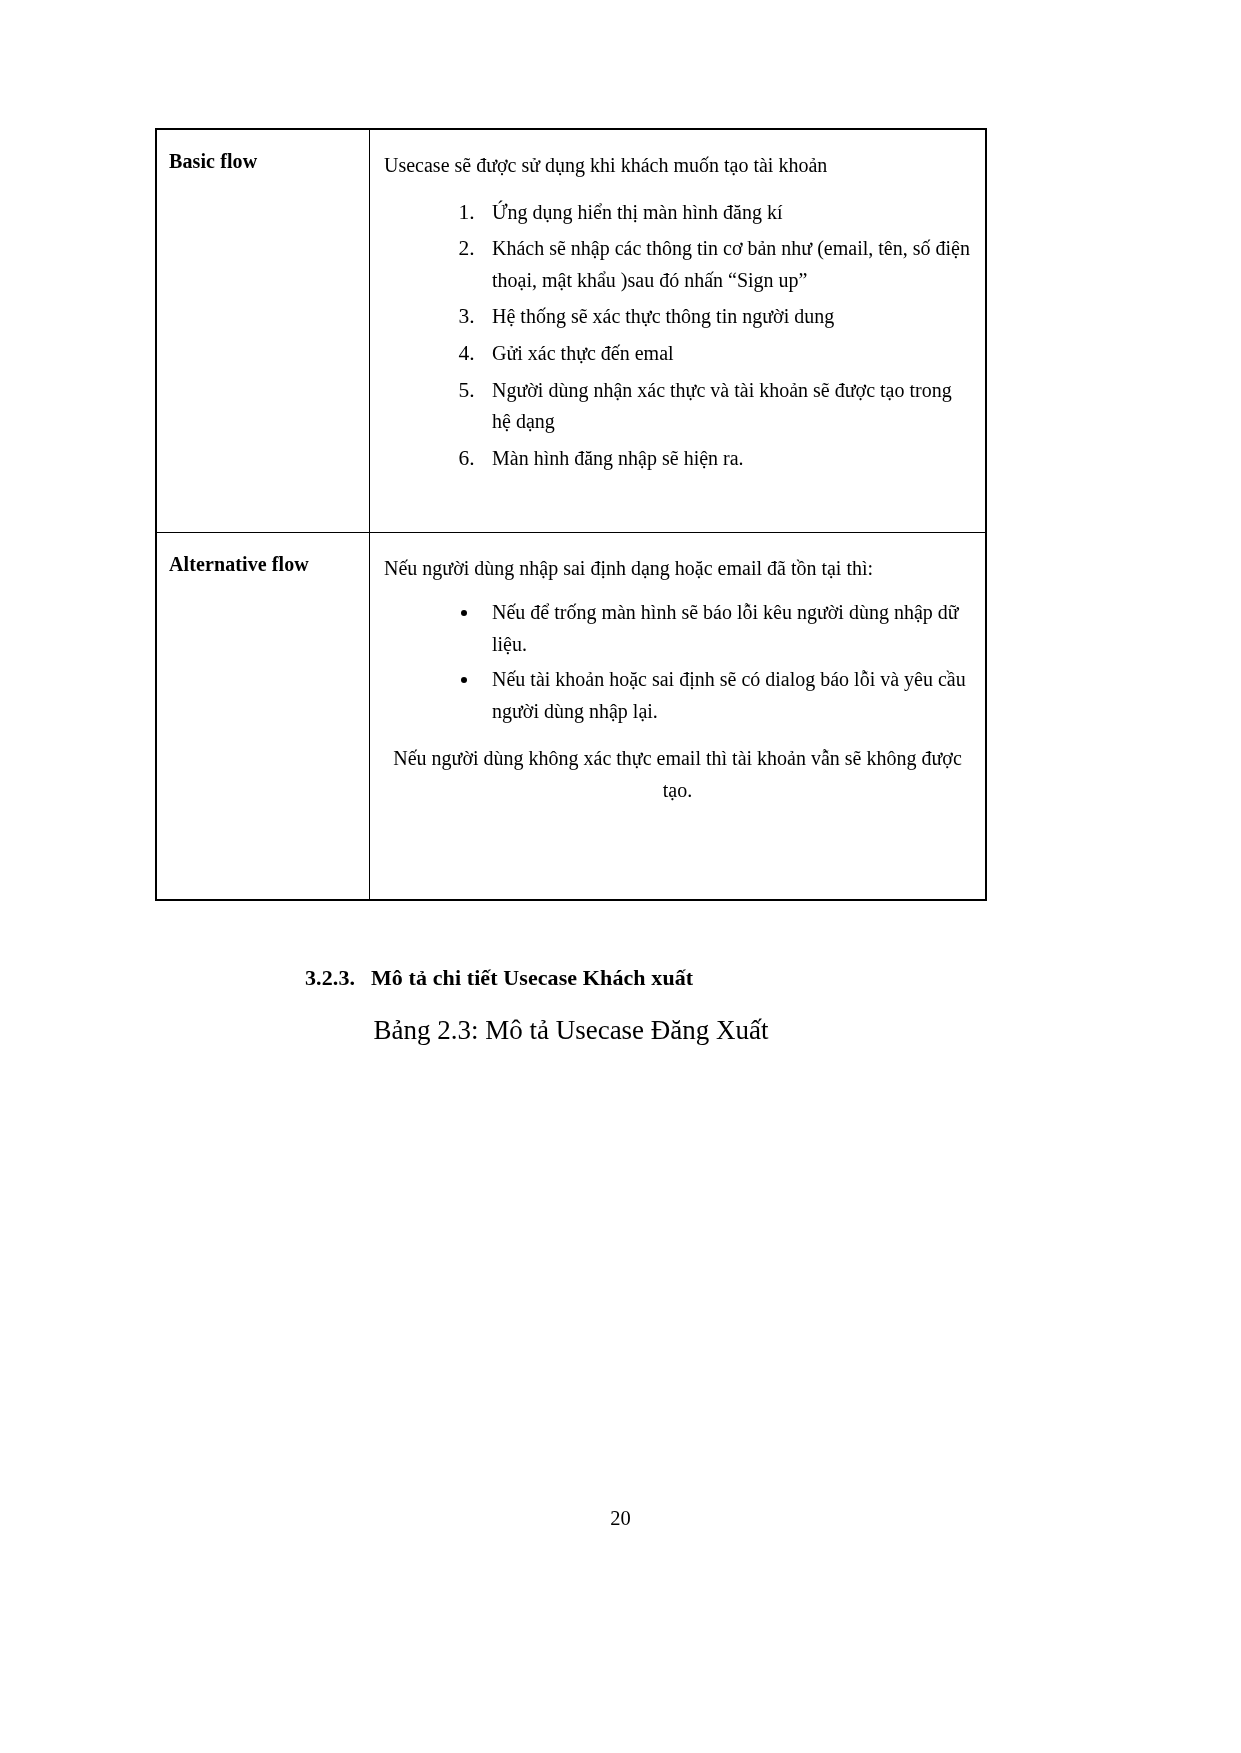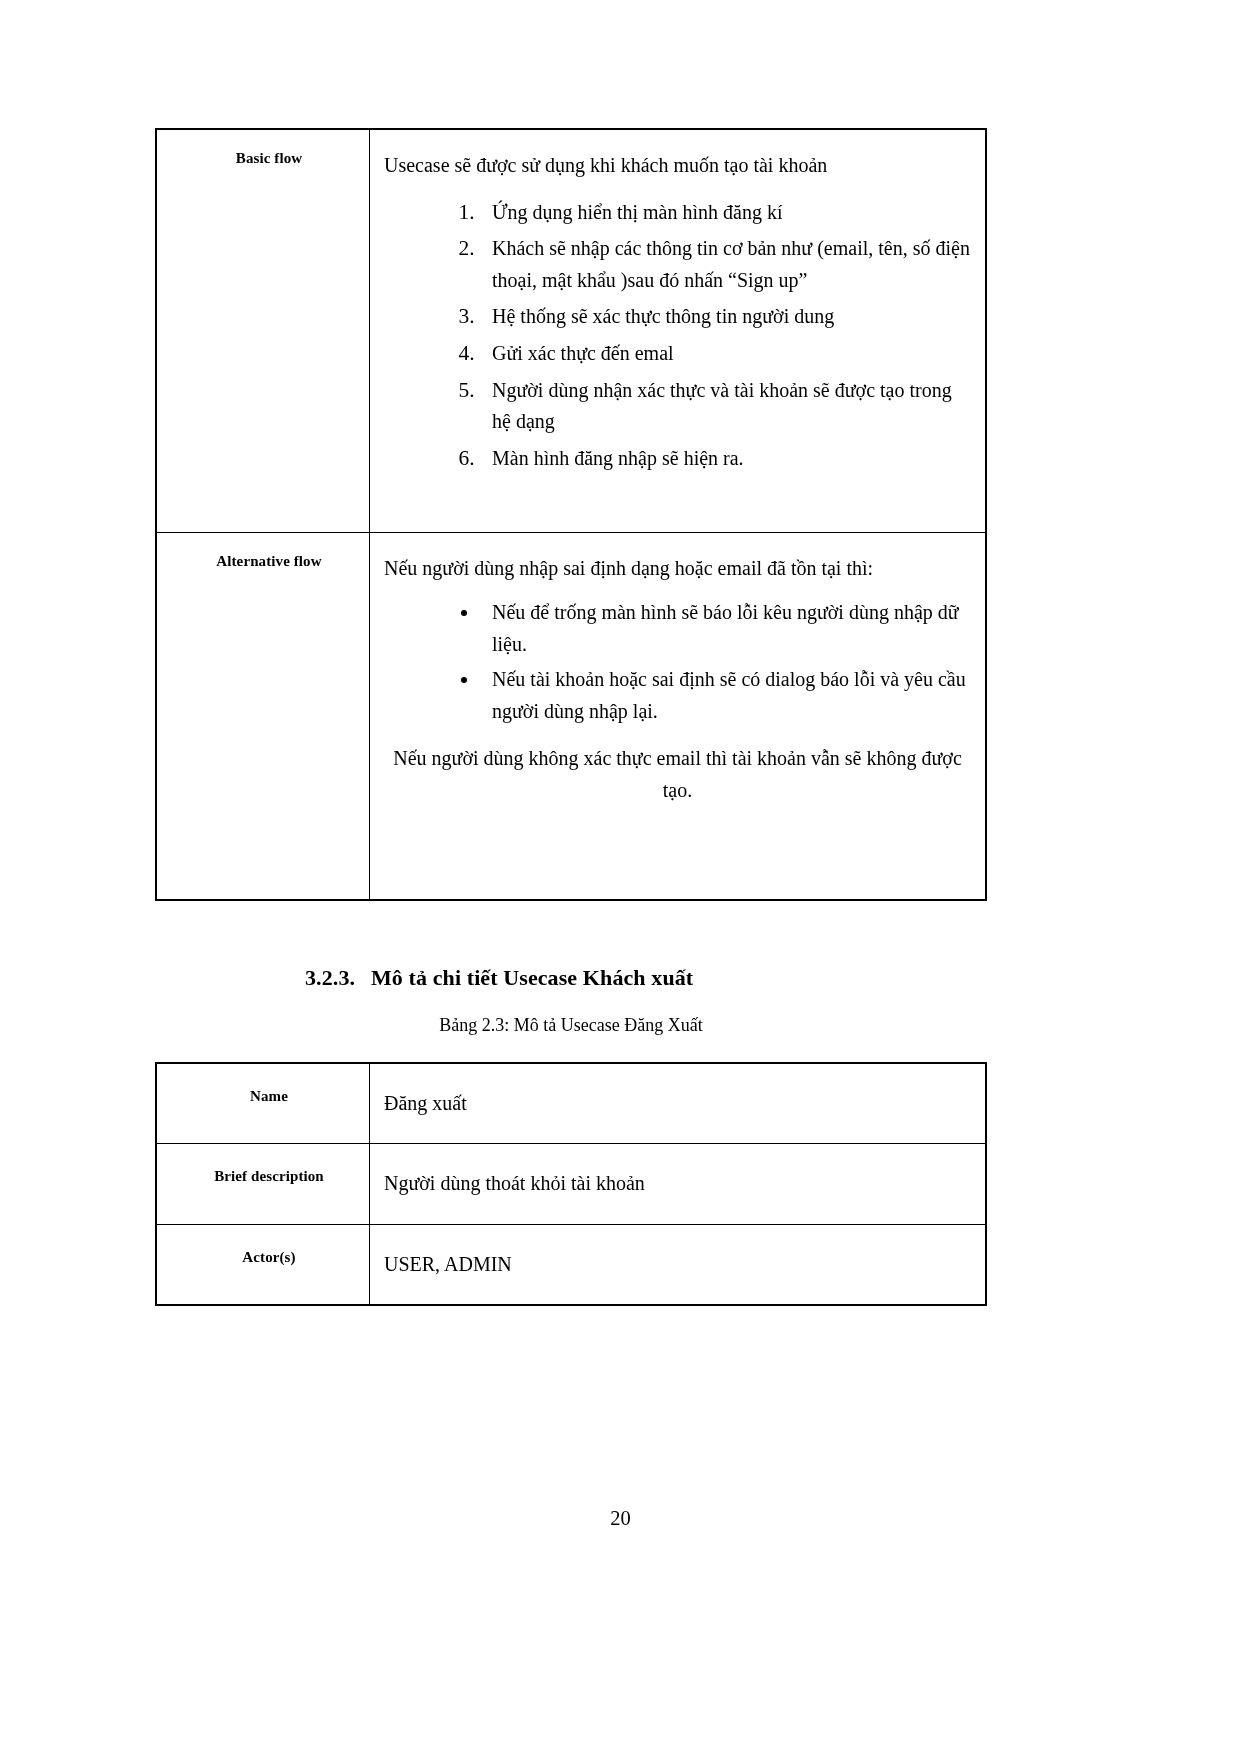--- a/index.html
+++ b/index.html
@@ -35,24 +35,23 @@
     border: 2.5px solid #000;
   }
   table.uc td {
     border: 1.6px solid #000;
     vertical-align: top;
     padding: 0;
   }
   table.uc td.label {
     width: 200px;
     font-weight: bold;
-    font-size: 15px;
+    font-size: 20px;
     padding: 20px 0 18px 12px;
     letter-spacing: 0.1px;
-    text-align: center;
   }
   table.uc td.value {
     font-size: 20px;
     padding: 20px 14px 18px 14px;
     line-height: 1.58;
   }
   table.uc td.value p.lead {
     margin: 0;
   }
   table.uc td.value p.trail {
@@ -99,21 +98,21 @@
     font-size: 22px;
     letter-spacing: 0.1px;
   }
   .section-heading .num {
     display: inline-block;
     min-width: 66px;
   }
   .table-caption {
     margin: 24px 0 0 0;
     text-align: center;
-    font-size: 18px;
+    font-size: 27px;
   }
   .second-table-wrap {
     margin-top: 26px;
   }
 
   table.uc.t2 td.label {
     padding: 24px 0 24px 12px;
   }
   table.uc.t2 td.value {
     padding: 24px 14px 24px 14px;
@@ -169,35 +168,17 @@
 
       </tbody>
     </table>
 
     <div class="section-heading">
       <span class="num">3.2.3.</span><span>Mô tả chi tiết Usecase Khách xuất</span>
     </div>
 
     <div class="table-caption">Bảng 2.3: Mô tả Usecase Đăng Xuất</div>
 
-    <div class="second-table-wrap">
-      <table class="uc t2">
-        <tbody>
-          <tr>
-            <td class="label">Name</td>
-            <td class="value">Đăng xuất</td>
-          </tr>
-          <tr>
-            <td class="label">Brief description</td>
-            <td class="value">Người dùng thoát khỏi tài khoản</td>
-          </tr>
-          <tr>
-            <td class="label">Actor(s)</td>
-            <td class="value">USER, ADMIN</td>
-          </tr>
-        </tbody>
-      </table>
-    </div>
 
   </div>
 
   <div class="page-number">20</div>
 </div>
 
 </body></html>

